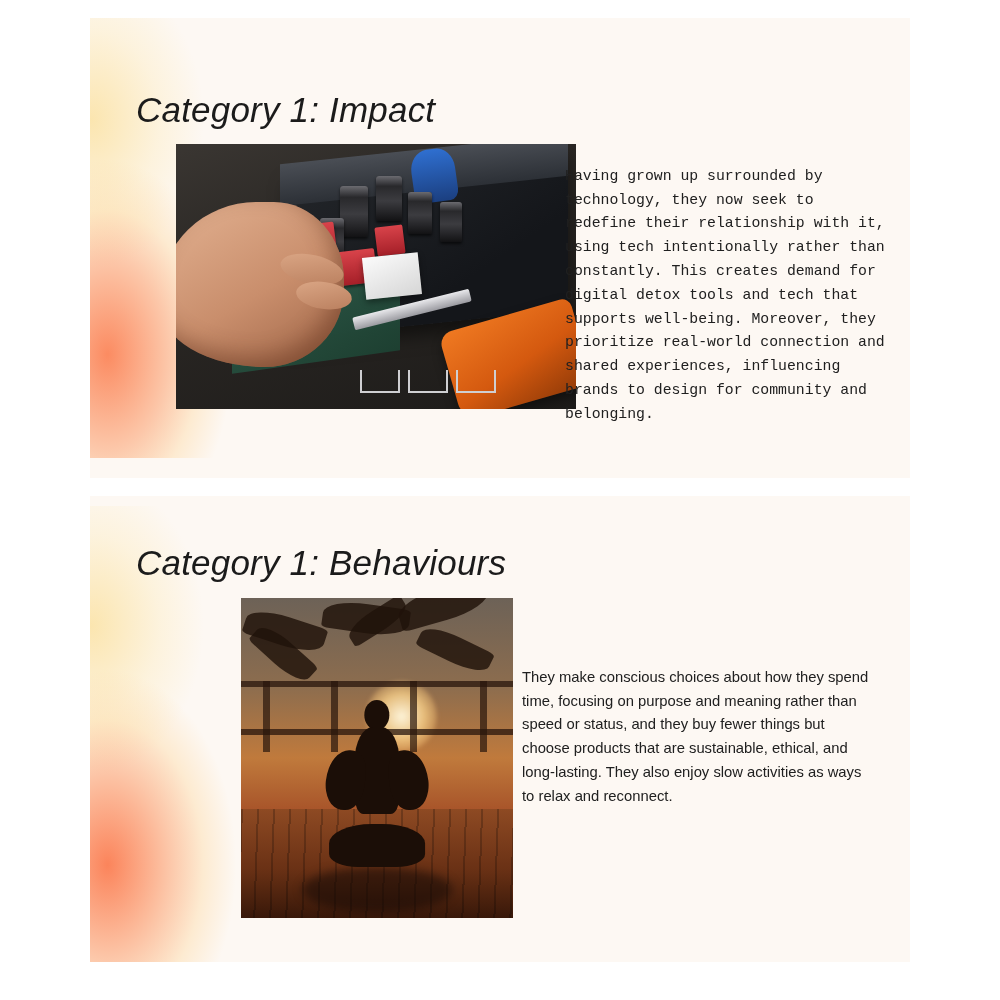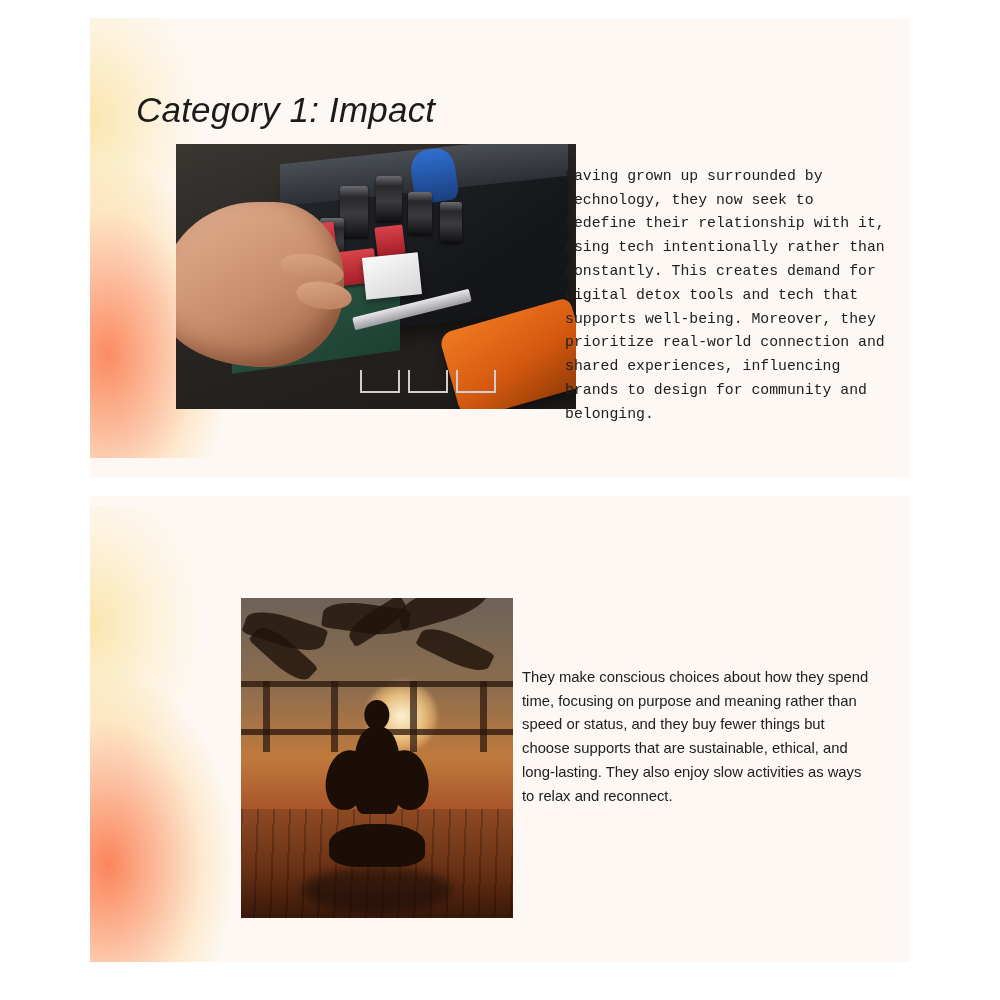--- a/index.html
+++ b/index.html
@@ -344,20 +344,21 @@
       <div class="p1-staple" style="left:58%;"></div>
       <div class="p1-staple" style="left:70%;"></div>
     </figure>
 
     <p class="body-text text-1">Having grown up surrounded by technology, they now seek to redefine their relationship with it, using tech intentionally rather than constantly. This creates demand for digital detox tools and tech that supports well-being. Moreover, they prioritize real-world connection and shared experiences, influencing brands to design for community and belonging.</p>
   </section>
 
   <section class="slide slide-2">
     <div class="glow glow-2"></div>
 
+    <h1 class="slide-title title-2">Category 1: Behaviours</h1>
 
     <figure class="photo photo-2">
       <div class="p2-bg"></div>
       <div class="p2-sun"></div>
 
       <div class="p2-palm" style="left:2%;  top:2%;  width:30%; height:9%;  transform:rotate(18deg);"></div>
       <div class="p2-palm" style="left:6%;  top:6%;  width:26%; height:8%;  transform:rotate(42deg);"></div>
       <div class="p2-palm" style="left:30%; top:0%;  width:32%; height:9%;  transform:rotate(8deg);"></div>
       <div class="p2-palm" style="left:58%; top:1%;  width:34%; height:10%; transform:rotate(-16deg);"></div>
       <div class="p2-palm" style="left:66%; top:7%;  width:28%; height:8%;  transform:rotate(26deg);"></div>
@@ -375,16 +376,16 @@
 
       <div class="p2-figure">
         <div class="p2-head"></div>
         <div class="p2-torso"></div>
         <div class="p2-arm" style="left:-2%;  transform:rotate(6deg);"></div>
         <div class="p2-arm" style="right:-2%; transform:rotate(-6deg) scaleX(-1);"></div>
         <div class="p2-legs"></div>
       </div>
     </figure>
 
-    <p class="body-text text-2">They make conscious choices about how they spend time, focusing on purpose and meaning rather than speed or status, and they buy fewer things but choose supports that are sustainable, ethical, and long-lasting. They also enjoy slow activities as ways to relax and reconnect.</p>
+    <p class="body-text text-2">They make conscious choices about how they spend time, focusing on purpose and meaning rather than speed or status, and they buy fewer things but choose products that are sustainable, ethical, and long-lasting. They also enjoy slow activities as ways to relax and reconnect.</p>
   </section>
 
 </div>
 
 </body></html>

